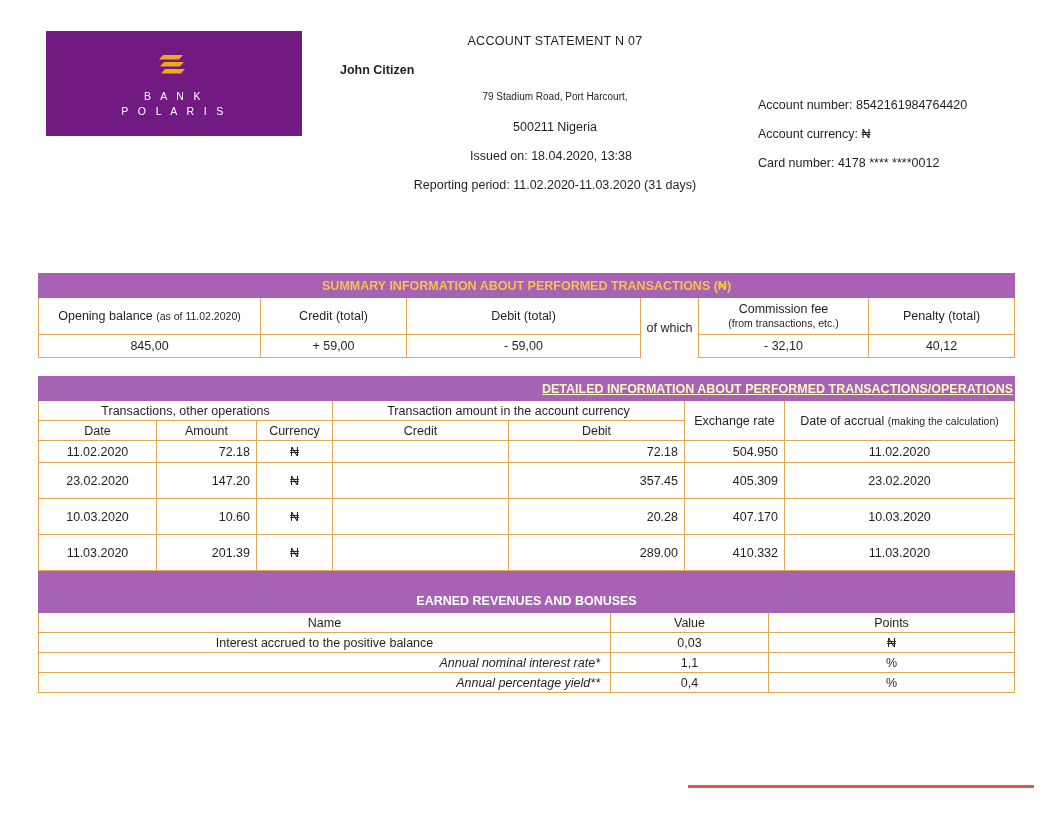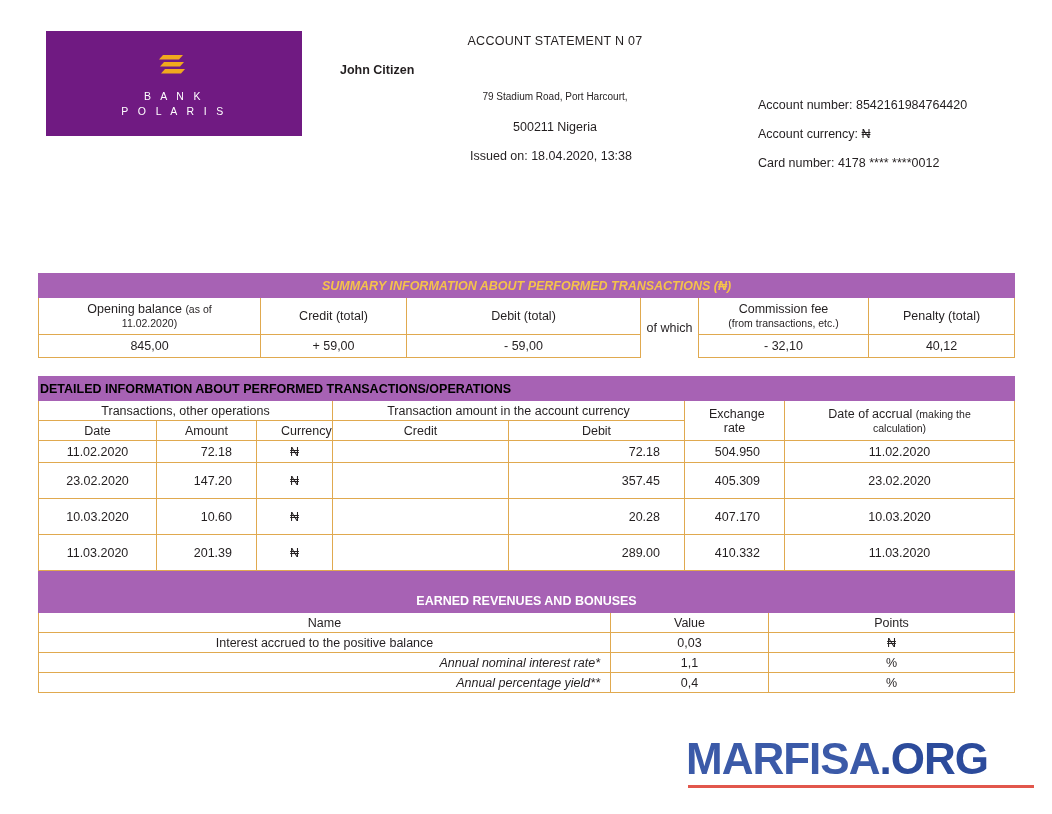--- a/index.html
+++ b/index.html
@@ -119,21 +119,21 @@
   .meta div { white-space: nowrap; }
 
   
   table {
     border-collapse: collapse;
     table-layout: fixed;
     font-size: 12.5px;
   }
   .cell {
     border: 1px solid #e0a94f;
-    padding: 0 24px;
+    padding: 0 6px;
     height: 23px;
     vertical-align: middle;
     text-align: center;
   }
   .nobot { border-bottom: none; }
   .small { font-size: 10.5px; }
   .r { text-align: right; }
   .l { text-align: center; }
 
   
@@ -144,21 +144,20 @@
     width: 976px;
   }
   .summary table { width: 976px; }
   .summary .band-row td {
     background: #a762b4;
     color: #f5c24b;
     font-weight: bold;
     text-align: center;
     height: 21px;
     border: 1px solid #a762b4;
-    font-style: italic;
   }
   .summary .hdr td {
     height: 36px;
     line-height: 14px;
   }
   .summary .val td {
     height: 22px;
   }
   .ofwhich {
     background: #ffffff;
@@ -170,25 +169,26 @@
   
   .detailed {
     position: absolute;
     left: 38px;
     top: 376px;
     width: 976px;
   }
   .detailed table { width: 976px; }
   .detailed .band-row td {
     background: #a762b4;
-    color: #000000;
+    color: #fef9c3;
     font-weight: bold;
-    text-align: left;
+    text-align: right;
     height: 21px;
     border: 1px solid #a762b4;
+    text-decoration: underline;
   }
   .detailed .h1 td { height: 19px; }
   .detailed .h2 td { height: 19px; }
   .detailed .data td { height: 35px; }
   .detailed .data.first td { height: 21px; }
   .detailed .footer-band td {
     background: #a762b4;
     height: 14px;
     border: 1px solid #a762b4;
   }
@@ -263,20 +263,21 @@
         <div>B A N K</div>
         <div>P O L A R I S</div>
       </div>
     </div>
 
     <div class="doc-title">ACCOUNT STATEMENT N 07</div>
     <div class="acct-name">John Citizen</div>
     <div class="addr1">79 Stadium Road, Port Harcourt,</div>
     <div class="addr2">500211 Nigeria</div>
     <div class="issued">Issued on: 18.04.2020, 13:38</div>
+    <div class="period">Reporting period: 11.02.2020-11.03.2020 (31 days)</div>
 
     <div class="meta">
       <div>Account number: 8542161984764420</div>
       <div>Account currency: ₦</div>
       <div>Card number: 4178 **** ****0012</div>
     </div>
   </div>
 
   <div class="summary">
     <table>
@@ -421,17 +422,16 @@
         <tr class="row">
           <td class="cell italic-right">Annual percentage yield**</td>
           <td class="cell">0,4</td>
           <td class="cell">%</td>
         </tr>
       </tbody>
     </table>
   </div>
 
   <div class="watermark">
-    <div class="wm-text"><span class="wm-a">MARFISA</span><span class="wm-b">.ORG</span></div>
     <div class="wm-rule"></div>
   </div>
 
 </div>
 
 </body></html>

